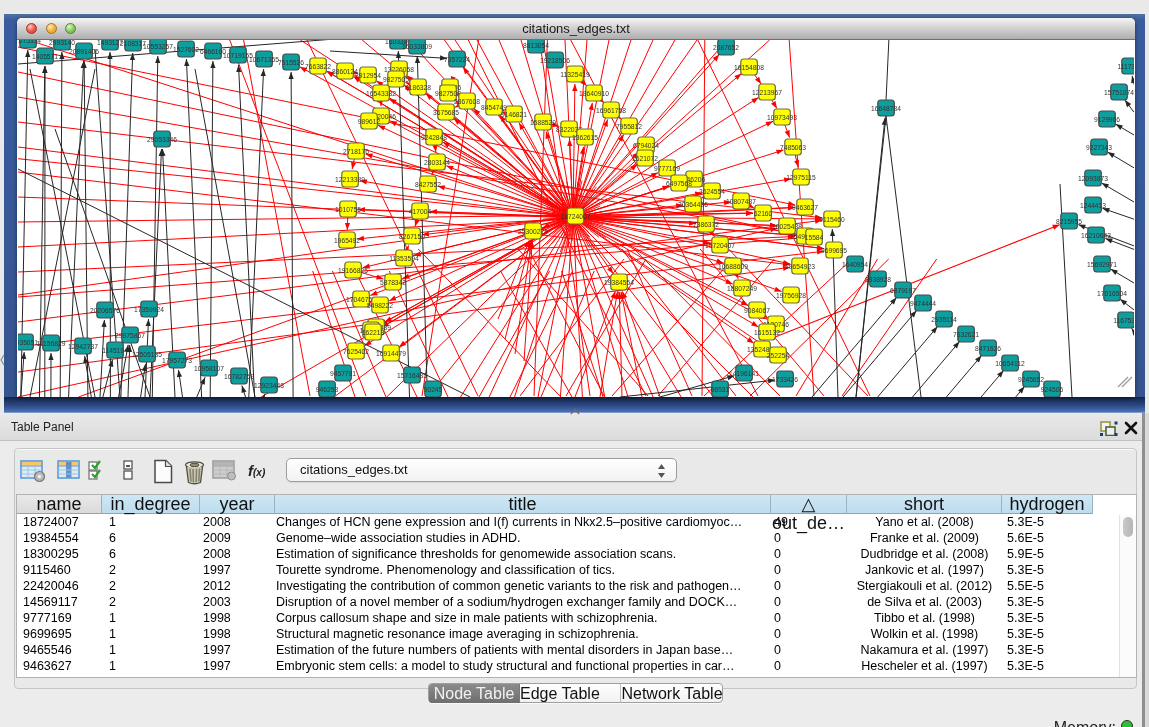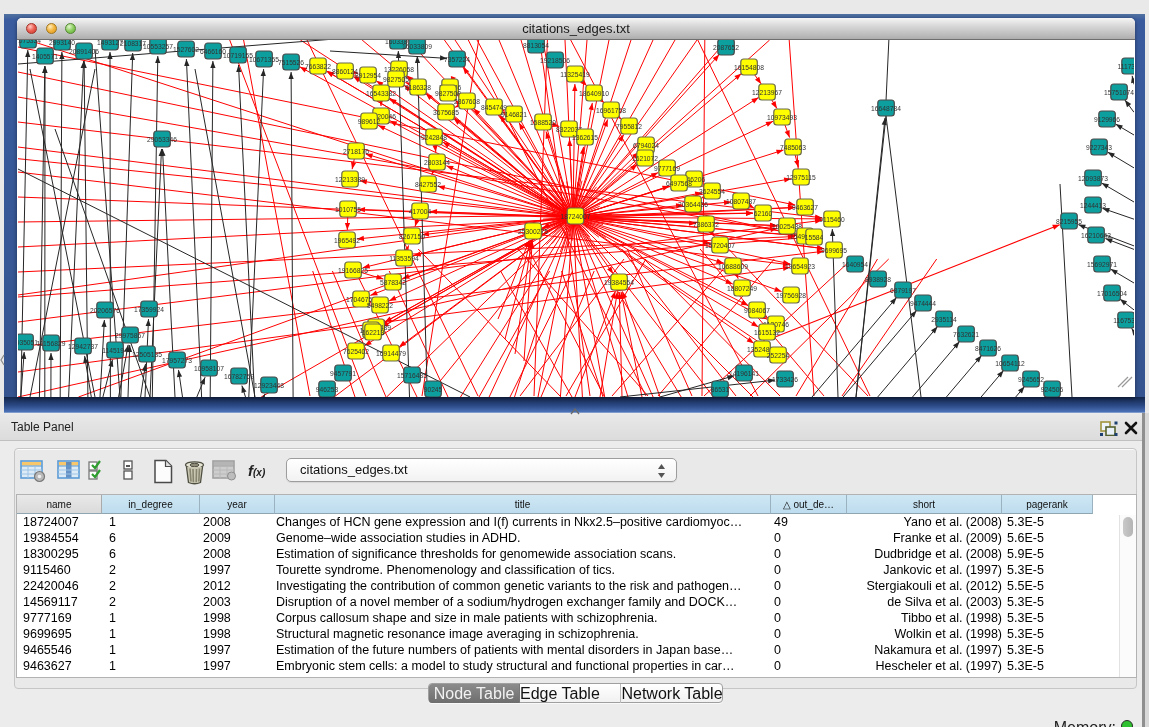--- a/index.html
+++ b/index.html
@@ -41,39 +41,39 @@
 #toolbar { position:absolute; left:16px; top:44px; width:1120px; height:40px; }
 .ticon { position:absolute; top:2px; }
 #dropdown { position:absolute; left:286px; top:45px; width:391px; height:24px;
   background:linear-gradient(#ffffff,#f2f2f2); border:1px solid #9d9d9d; border-radius:5px;
   font-size:13px; color:#111; line-height:22px; padding-left:13px;
   box-shadow:0 1px 1px rgba(0,0,0,.08); }
 
 
 #tbl { position:absolute; left:16px; top:81px; width:1121px; height:184px;
   background:#fff; border:1px solid #b2b2b2; }
-#thead { position:absolute; left:0; top:0; width:1119px; height:19px; font-size:10px; color:#111; }
+#thead { position:absolute; left:0; top:0; width:1119px; height:19px; font-size:18px; color:#111; }
 #thead div { position:absolute; top:0; height:19px; line-height:19px; text-align:center;
   background:linear-gradient(#cfe7f4,#bddcee); border-right:1px solid #9bb3c0; border-bottom:1px solid #8fa5b2; }
 #th-name { left:0; width:85px; background:linear-gradient(#e9e9e9,#dadada) !important; border-right:1px solid #aaa !important; }
 #th-deg { left:85px; width:98px; }
 #th-year { left:183px; width:75px; }
 #th-title { left:258px; width:496px; }
 #th-out { left:754px; width:76px; }
 #th-short { left:830px; width:155px; }
 #th-pr { left:985px; width:91px; }
 #rows { position:absolute; left:0; top:20px; width:1100px; }
 .tr { position:relative; height:16px; font-size:12.5px; color:#000; white-space:nowrap; }
 .tr div { position:absolute; top:0; height:16px; line-height:15px; overflow:hidden; }
 .c-name { left:6px; width:90px; }
 .c-deg { left:92px; width:80px; }
 .c-year { left:186px; width:70px; }
 .c-title { left:259px; width:494px; }
 .c-out { left:757px; width:70px; }
-.c-short { left:830px; width:155px; text-align:right; }
+.c-short { left:830px; width:155px; text-align:center; }
 .c-pr { left:990px; width:86px; }
 #vscroll { position:absolute; left:1102px; top:20px; width:17px; height:162px;
   background:#fbfbfb; border-left:1px solid #e2e2e2; }
 #vthumb { position:absolute; left:3px; top:2px; width:10px; height:20px;
   background:linear-gradient(90deg,#c9c9c9,#b5b5b5); border-radius:5px; }
 
 
 #tabs { position:absolute; left:428px; top:270px; width:295px; height:20px;
   border:1px solid #9f9f9f; border-radius:4px; background:linear-gradient(#ffffff,#f1f1f1);
   font-size:16px; line-height:19px; color:#111; box-shadow:0 1px 0 rgba(255,255,255,.7); }
@@ -986,21 +986,21 @@
       </svg>
     </div>
     <div id="tbl">
       <div id="thead">
         <div id="th-name">name</div>
           <div id="th-deg">in_degree</div>
         <div id="th-year">year</div>
           <div id="th-title">title</div>
         <div id="th-out">△ out_de…</div>
           <div id="th-short">short</div>
-        <div id="th-pr">pagerank</div>
+        <div id="th-pr">hydrogen</div>
       </div>
       <div id="rows">
           <div class="tr">
             <div class="c-name">18724007</div>
             <div class="c-deg">1</div>
             <div class="c-year">2008</div>
             <div class="c-title">Changes of HCN gene expression and I(f) currents in Nkx2.5–positive cardiomyoc…</div>
             <div class="c-out">49</div>
             <div class="c-short">Yano et al. (2008)</div>
             <div class="c-pr">5.3E-5</div>

